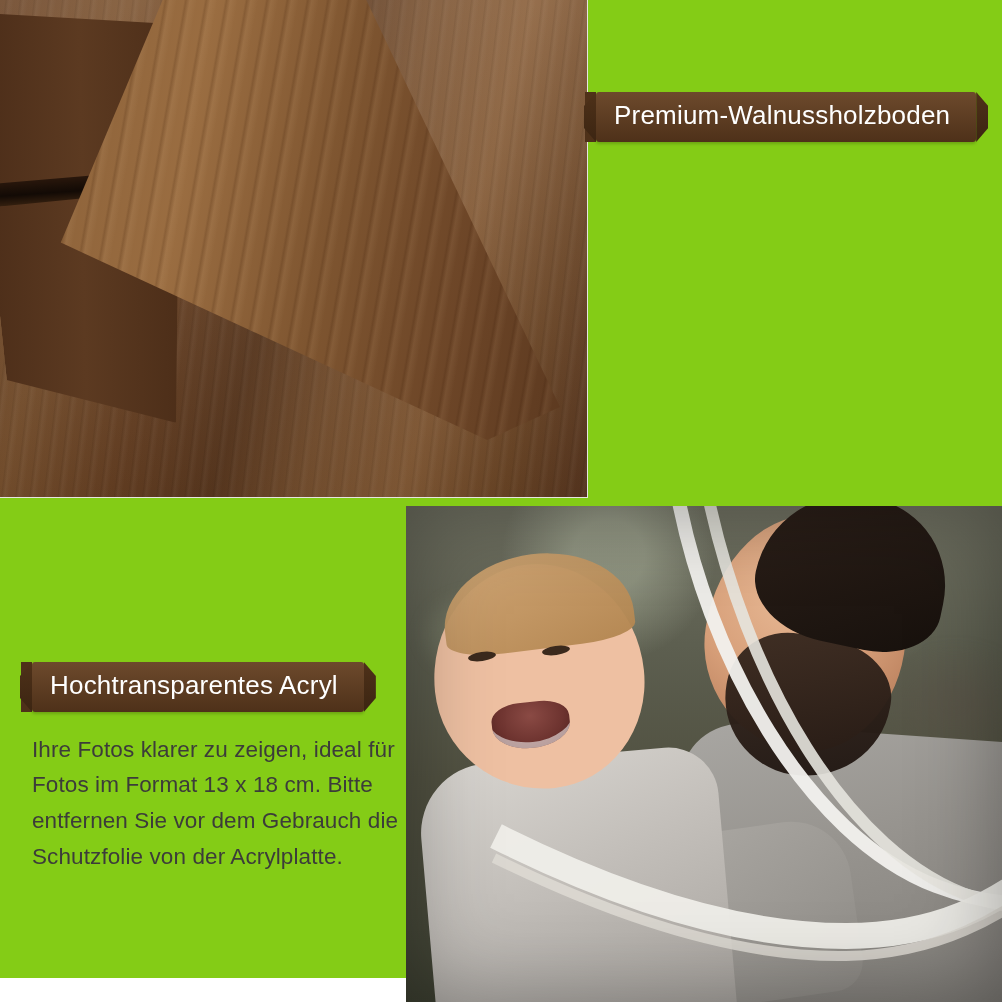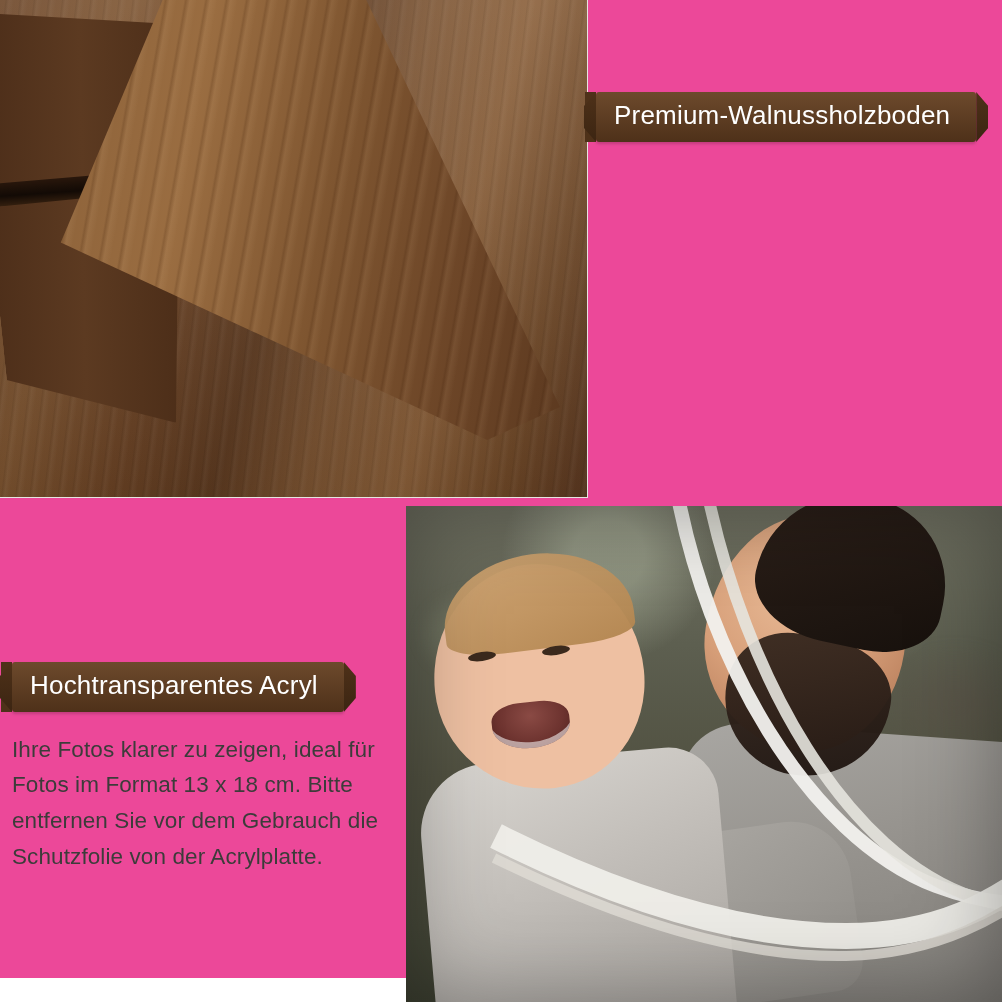--- a/index.html
+++ b/index.html
@@ -10,21 +10,21 @@
   body {
     width: 1002px;
     height: 1002px;
     font-family: "Liberation Sans", sans-serif;
     overflow: hidden;
   }
   .page {
     position: relative;
     width: 1002px;
     height: 978px;
-    background: #ec4899;
+    background: #84cc16;
   }
 
   
   .photo-wood {
     position: absolute;
     left: 0;
     top: 0;
     width: 588px;
     height: 498px;
     overflow: hidden;
@@ -297,21 +297,21 @@
   }
 
   .block-top-right {
     position: absolute;
     left: 596px;
     top: 92px;
     width: 398px;
   }
   .block-bottom-left {
     position: absolute;
-    left: 12px;
+    left: 32px;
     top: 662px;
     width: 382px;
   }
   .body-text {
     margin-top: 18px;
     color: #3c3c3a;
     font-size: 23px;
     line-height: 1.58;
     letter-spacing: .1px;
   }

